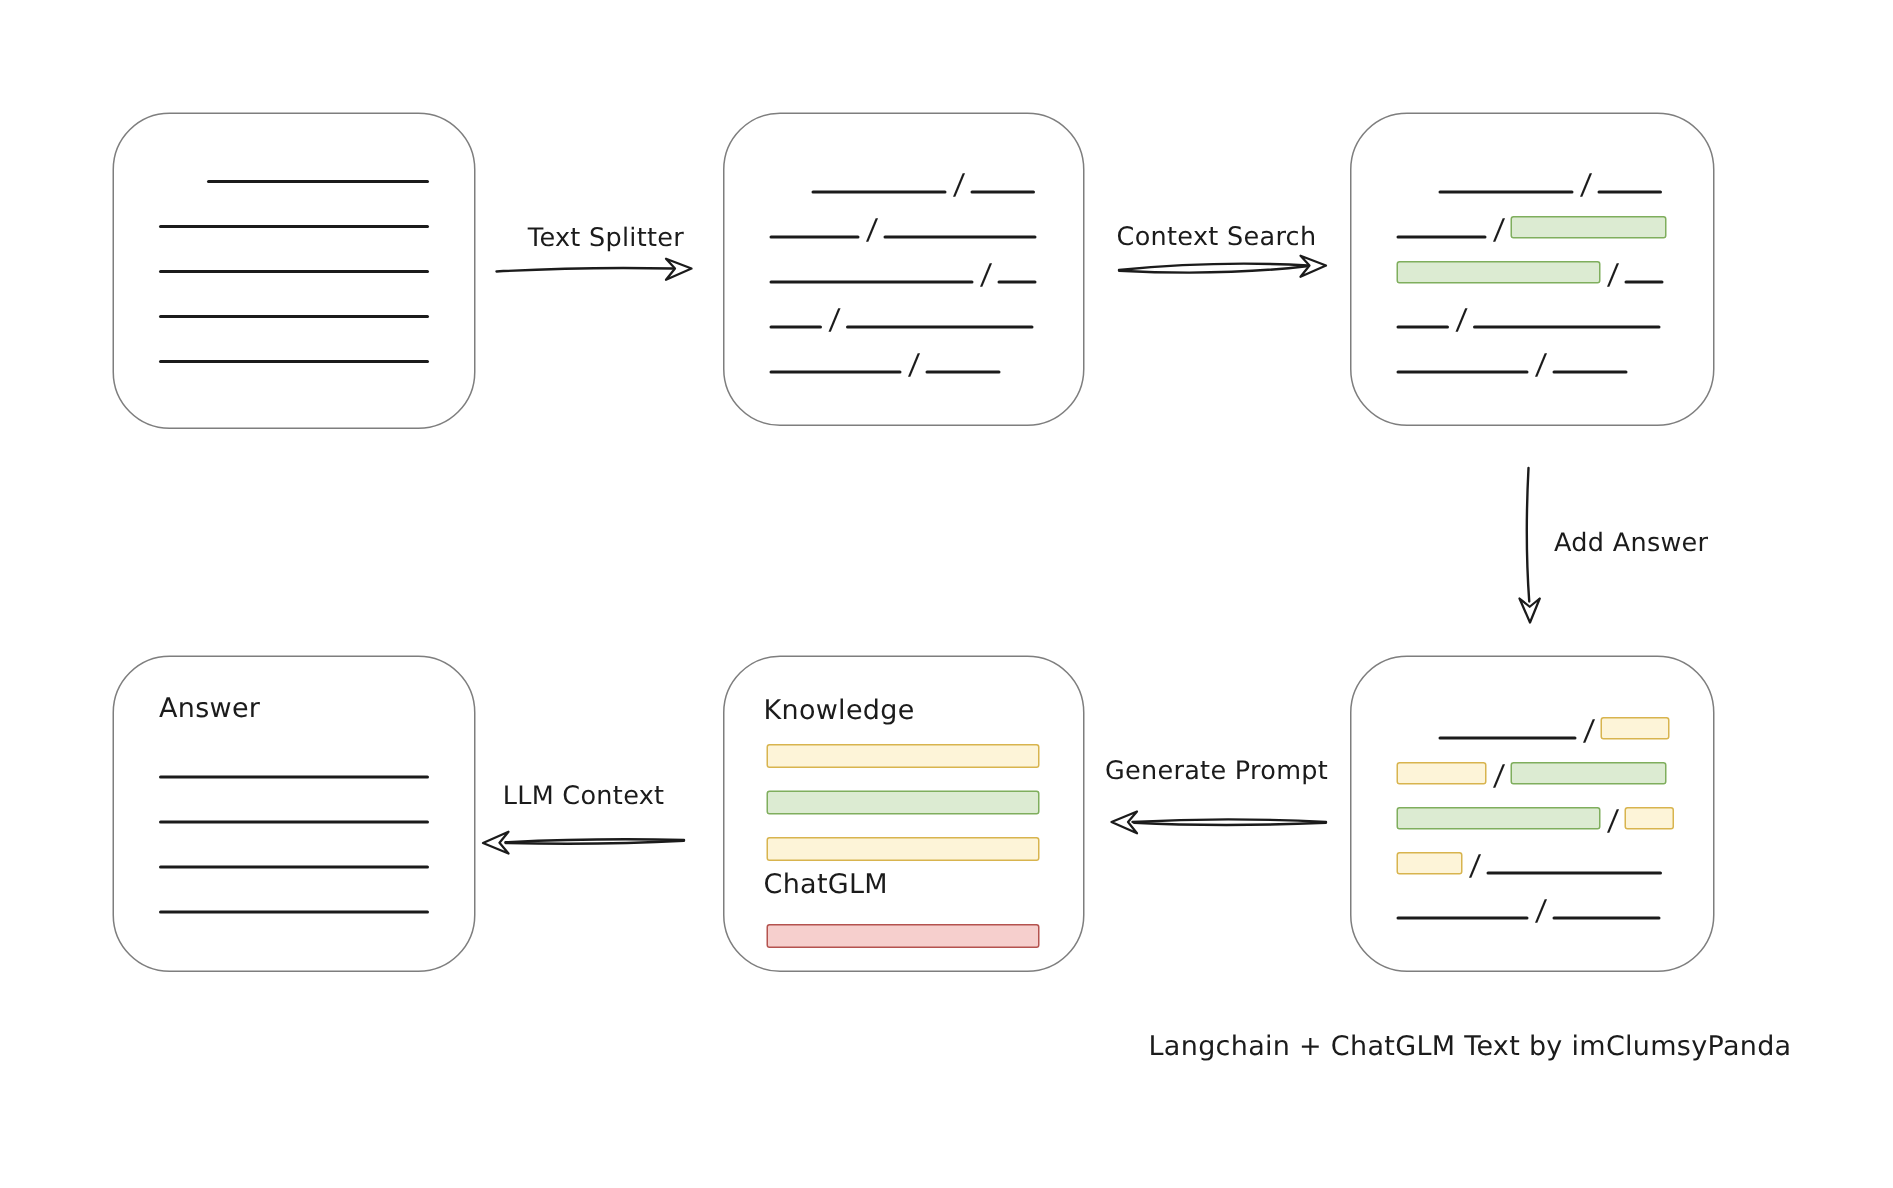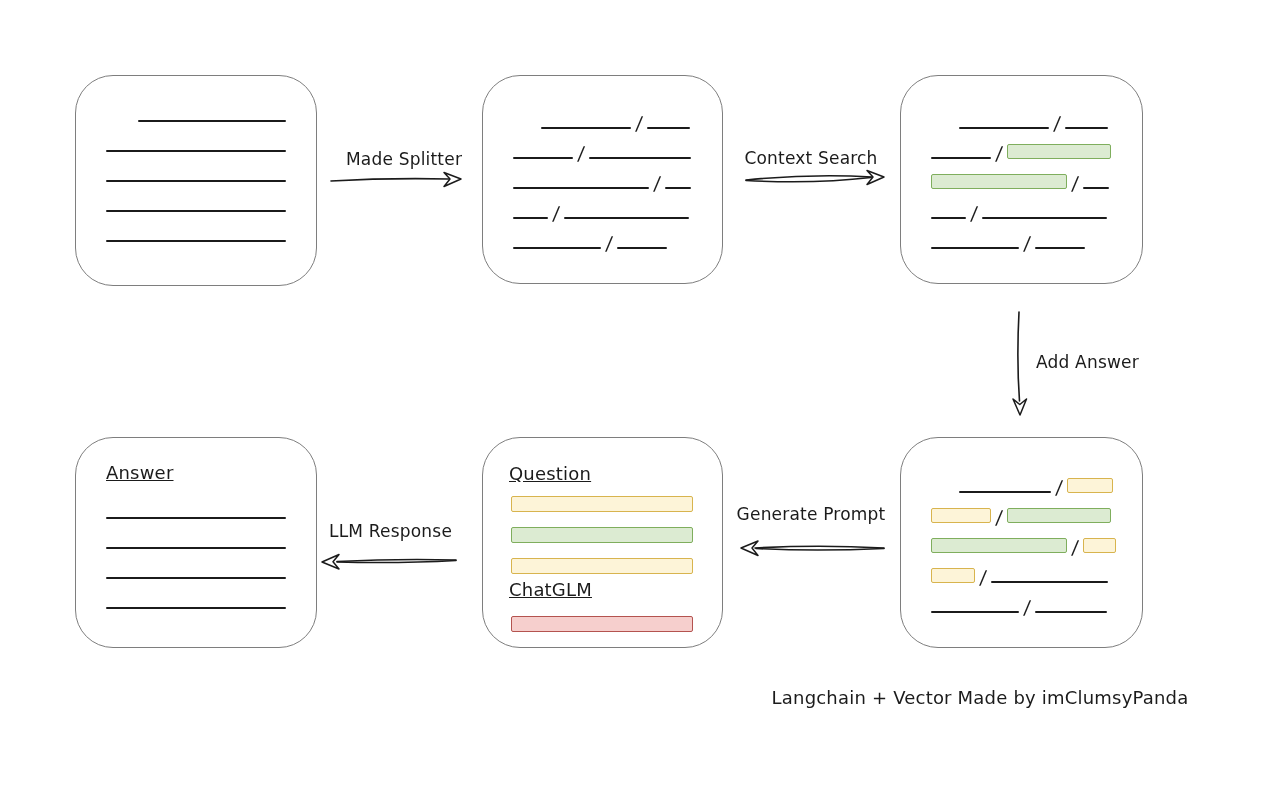--- a/index.html
+++ b/index.html
@@ -18,21 +18,21 @@
   .rows{display:flex;flex-direction:column;}
   .row{display:flex;align-items:flex-end;height:30px;}
   .hline{height:2px;background:var(--ink,#1b1b1b);border-radius:1px;}
   .slash{font-size:19px;line-height:15px;margin:0 5px -2px 5px;transform:skewX(-6deg);}
   .chip{height:15px;border:1.5px solid;border-radius:2px;box-sizing:border-box;}
   .chip-green{background:var(--green-fill,#dcebd2);border-color:var(--green-stroke,#7fae5d);}
   .chip-yellow{background:var(--yellow-fill,#fdf4d8);border-color:var(--yellow-stroke,#d8b44e);}
   .chip-red{background:var(--red-fill,#f6cfcd);border-color:var(--red-stroke,#b4534f);}
   .chips{position:absolute;display:flex;flex-direction:column;gap:15px;}
   .chips .chip{height:16px;}
-  .box-label{position:absolute;font-size:18px;letter-spacing:.2px;text-decoration:underline;}
+  .box-label{position:absolute;font-size:18px;letter-spacing:.2px;}
   .arrow-label{position:absolute;font-size:17px;text-align:center;white-space:nowrap;letter-spacing:.2px;}
   .caption{position:absolute;font-size:18px;text-align:center;white-space:nowrap;letter-spacing:.2px;}
 </style>
 </head>
 <body>
 
 <div class="canvas">
 
   <svg class="arrows" width="1262" height="792" viewBox="0 0 1262 792">
     <g>
@@ -164,21 +164,21 @@
         </div>
         <div class="row">
           <div class="hline" style="width: 88px;"></div>
           <span class="slash">/</span>
           <div class="hline" style="width: 72px;"></div>
         </div>
       </div>
   </div>
 
   <div class="box" style="left:482px;top:437px;width:241px;height:211px">
-    <div class="box-label" style="left:26px;top:25px">Question</div>
+    <div class="box-label" style="left:26px;top:25px">Knowledge</div>
     <div class="chips" style="left:28px;top:58px">
         <div class="chip chip-yellow" style="width: 182px;"></div>
         <div class="chip chip-green" style="width: 182px;"></div>
         <div class="chip chip-yellow" style="width: 182px;"></div>
       </div>
     <div class="box-label" style="left:26px;top:141px">ChatGLM</div>
     <div class="chips" style="left:28px;top:178px">
         <div class="chip chip-red" style="width: 182px;"></div>
       </div>
   </div>
@@ -194,21 +194,21 @@
         </div>
         <div class="row">
           <div class="hline" style="width: 180px;"></div>
         </div>
         <div class="row">
           <div class="hline" style="width: 180px;"></div>
         </div>
       </div>
   </div>
 
-  <div class="arrow-label" style="left:339px;top:149px;width:130px">Made Splitter</div>
+  <div class="arrow-label" style="left:339px;top:149px;width:130px">Text Splitter</div>
   <div class="arrow-label" style="left:741px;top:148px;width:140px">Context Search</div>
   <div class="arrow-label" style="left:1036px;top:352px;text-align:left">Add Answer</div>
   <div class="arrow-label" style="left:736px;top:504px;width:150px">Generate Prompt</div>
-  <div class="arrow-label" style="left:329px;top:521px;width:120px">LLM Response</div>
-
-  <div class="caption" style="left:760px;top:687px;width:440px">Langchain + Vector Made by imClumsyPanda</div>
+  <div class="arrow-label" style="left:329px;top:521px;width:120px">LLM Context</div>
+
+  <div class="caption" style="left:760px;top:687px;width:440px">Langchain + ChatGLM Text by imClumsyPanda</div>
 
 </div>
 
 </body></html>

